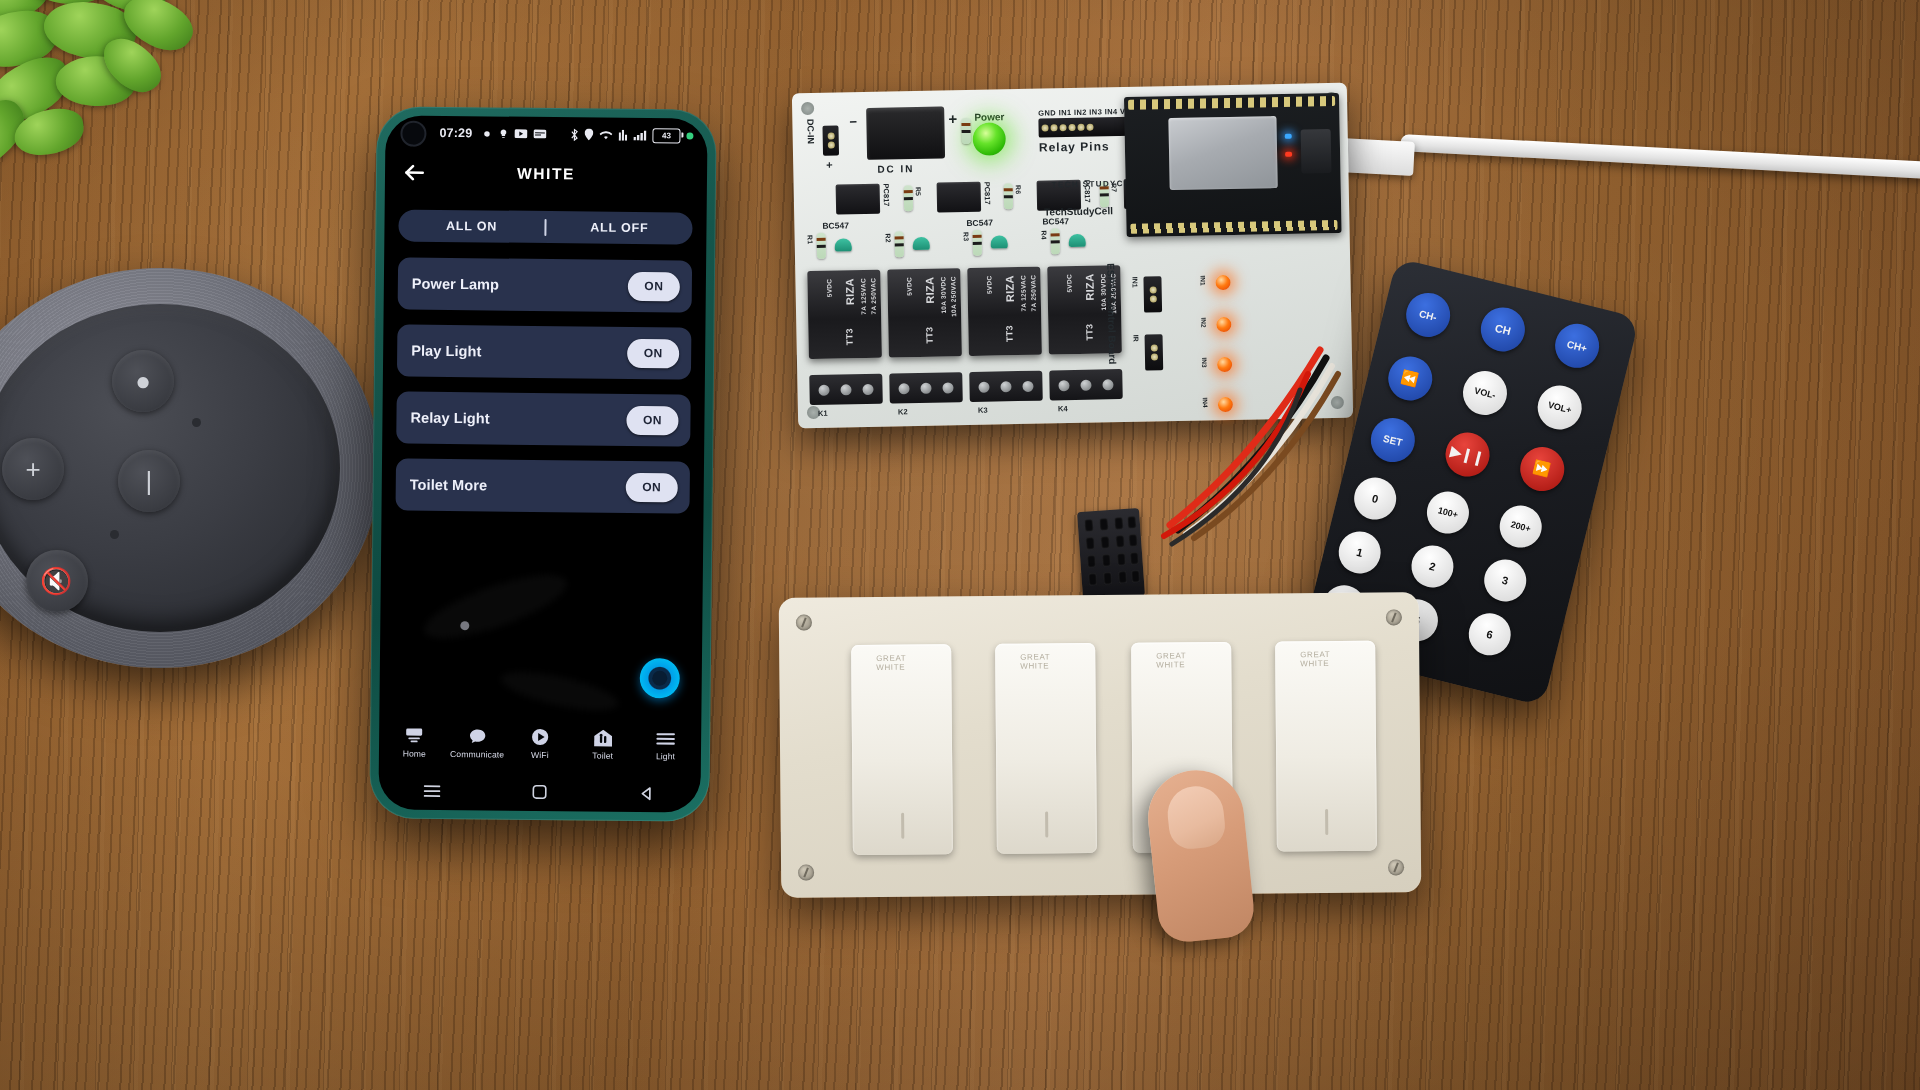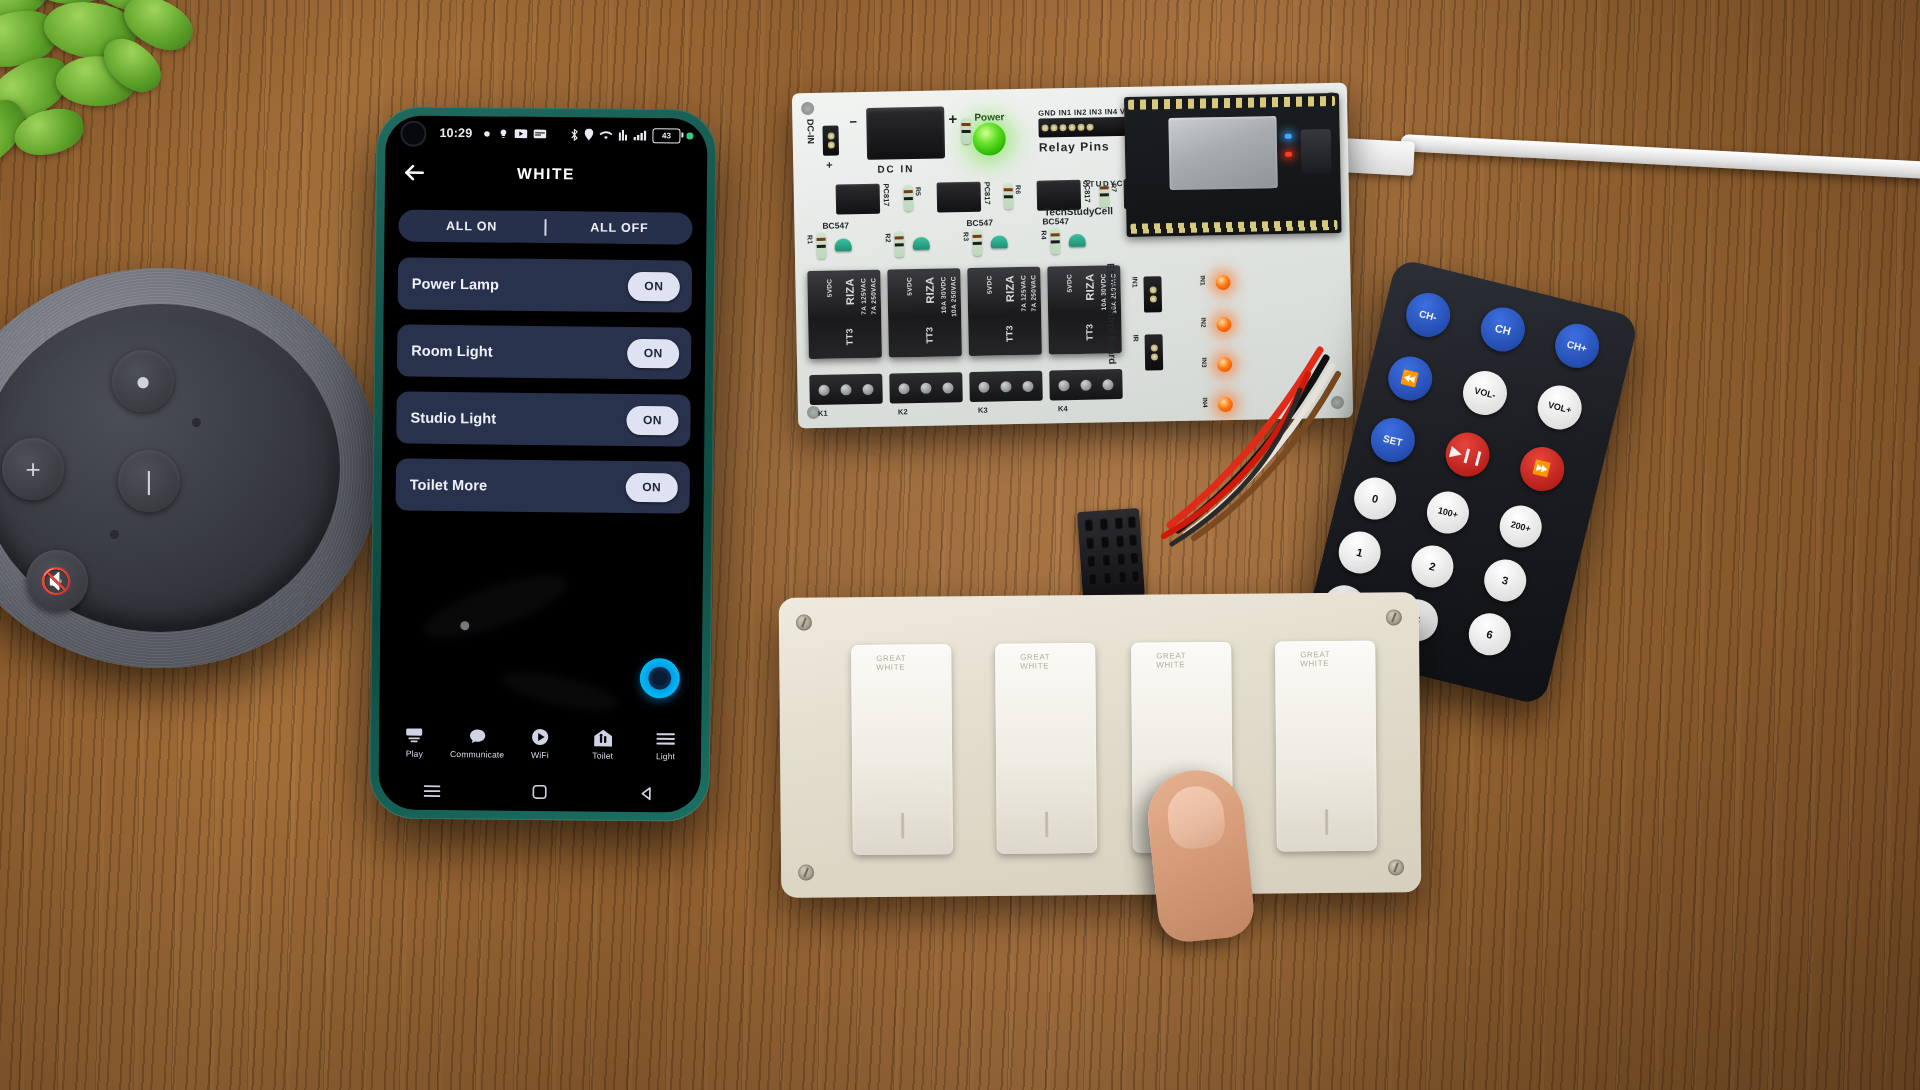--- a/index.html
+++ b/index.html
@@ -253,21 +253,21 @@
     <div class="btn" style="left:86px;top:282px;">🔇</div>
     <div class="mic-dot" style="left:170px;top:262px;"></div>
     <div class="mic-dot" style="left:252px;top:150px;"></div>
   </div>
 
   <div class="obj" id="phone">
     <div id="phone-screen">
 
       <div class="statusbar">
         <div class="punchhole"></div>
-        <div class="sb-time">10:29</div>
+        <div class="sb-time">07:29</div>
         <div class="sb-left-icons">
           <span class="sbi">
             <svg width="11" height="11" viewBox="0 0 24 24" fill="#e9eaf2">
                 <circle cx="12" cy="12" r="6"></circle>
               </svg>
           </span>
           <span class="sbi">
             <svg width="10" height="12" viewBox="0 0 24 24" fill="#e9eaf2">
                 <path d="M12 2a7 7 0 0 0-4 12.7V18h8v-3.3A7 7 0 0 0 12 2zm-3 18h6v2H9z"></path>
               </svg>
@@ -338,25 +338,25 @@
         <div class="divider"></div>
         <div class="seg">ALL OFF</div>
       </div>
 
       <div class="devices">
         <div class="devcard">
           <span class="devname">Power Lamp</span>
           <span class="devtoggle">ON</span>
         </div>
         <div class="devcard">
-          <span class="devname">Room Light</span>
+          <span class="devname">Play Light</span>
           <span class="devtoggle">ON</span>
         </div>
         <div class="devcard">
-          <span class="devname">Studio Light</span>
+          <span class="devname">Relay Light</span>
           <span class="devtoggle">ON</span>
         </div>
         <div class="devcard">
           <span class="devname">Toilet More</span>
           <span class="devtoggle">ON</span>
         </div>
       </div>
 
       <div class="smudge" style="left:40px;top:470px;width:150px;height:40px;transform:rotate(-20deg);"></div>
       <div class="smudge" style="left:120px;top:560px;width:120px;height:28px;transform:rotate(12deg);"></div>
@@ -366,21 +366,21 @@
 
       <div class="tabbar">
         <div class="tab">
           <span class="ticon">
             <svg width="18" height="16" viewBox="0 0 20 18" fill="#cfd3e6">
                 <rect x="1" y="1" width="18" height="8" rx="1.6"></rect>
                 <rect x="3.5" y="11" width="13" height="2" rx="1"></rect>
                 <rect x="6" y="14.4" width="8" height="2" rx="1"></rect>
               </svg>
           </span>
-          <span class="tlabel">Play</span>
+          <span class="tlabel">Home</span>
         </div>
         <div class="tab">
           <span class="ticon">
             <svg width="17" height="16" viewBox="0 0 20 18" fill="#cfd3e6">
                 <path d="M10 1C4.9 1 1 4.2 1 8.2c0 2.2 1.2 4.2 3.1 5.5L3.2 17l3.9-1.9c.9.2 1.9.3 2.9.3 5.1 0 9-3.2 9-7.2S15.1 1 10 1z"></path>
               </svg>
           </span>
           <span class="tlabel">Communicate</span>
         </div>
         <div class="tab">

